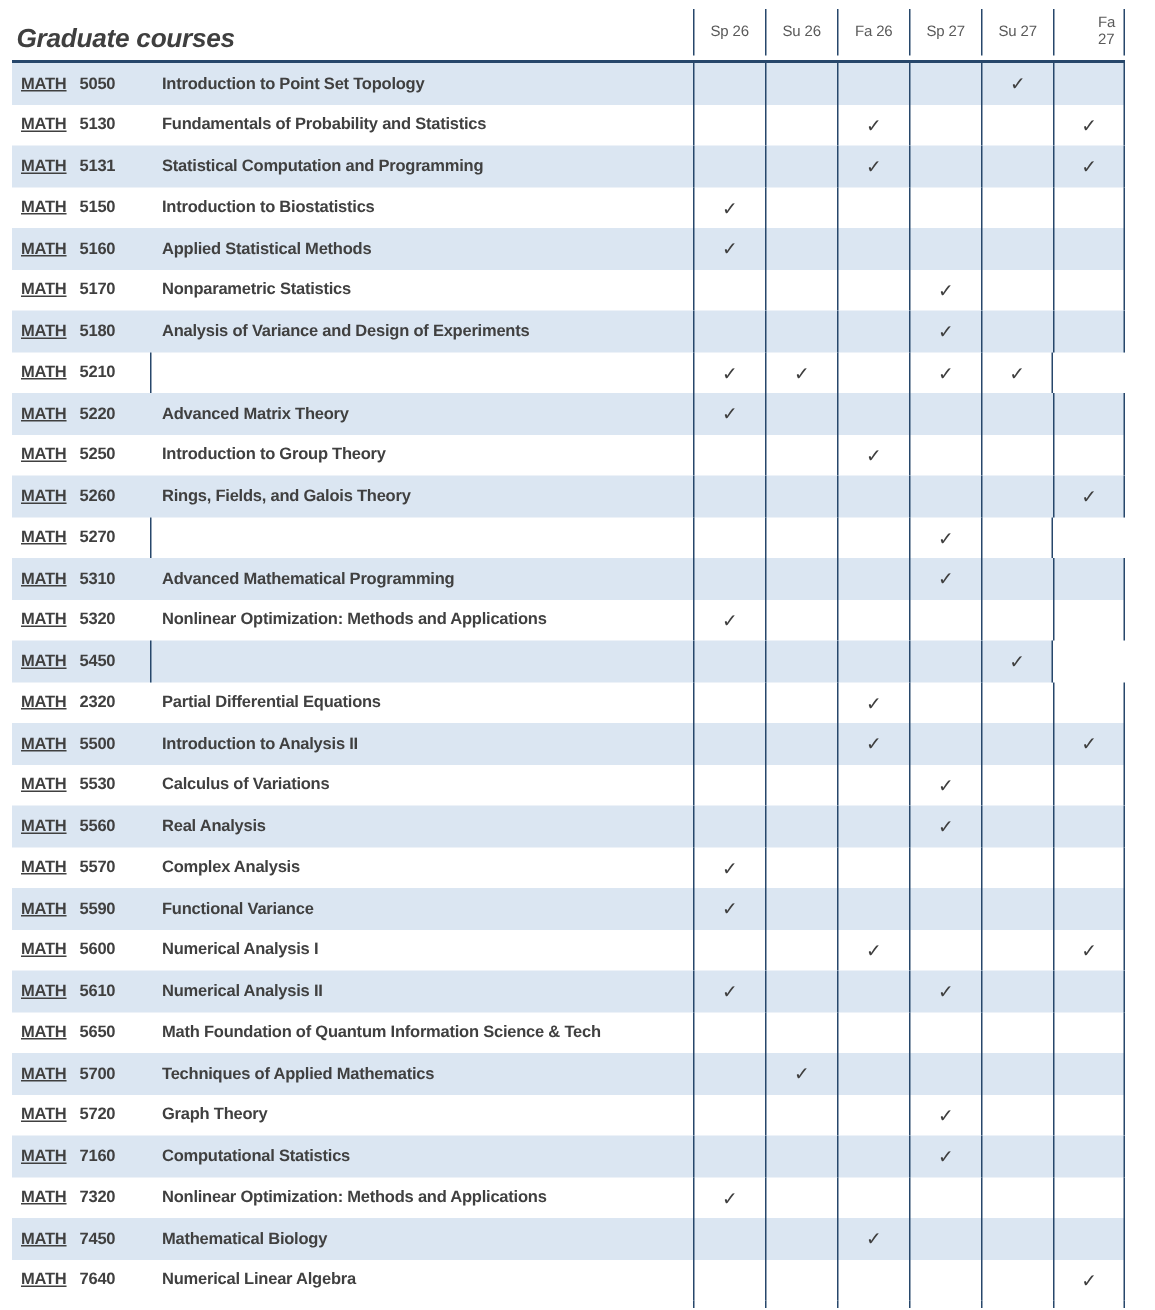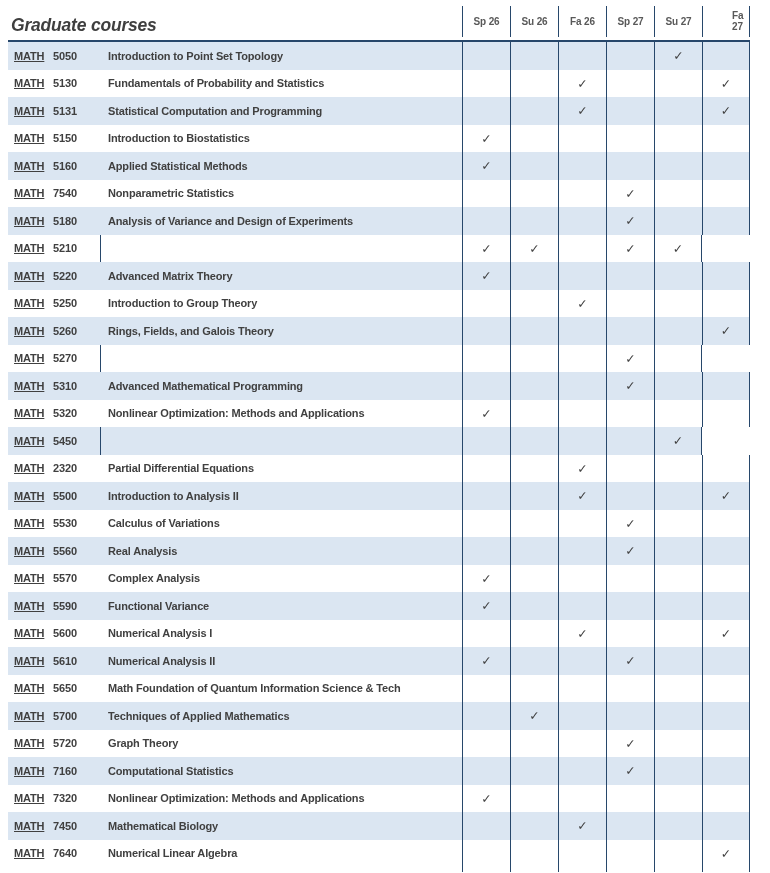--- a/index.html
+++ b/index.html
@@ -43,21 +43,21 @@
     padding-bottom:4px;
   }
   .sem-cell{
     height:31px;
     margin-top:2px;
     border-left:1.5px solid var(--line);
     display:flex;
     align-items:center;
     justify-content:center;
     font-size:10px;
-    font-weight:bold;
+    font-weight:normal;
     color:var(--hdr-ink);
     letter-spacing:-0.1px;
   }
   .sem-cell.last{border-right:1.5px solid var(--line);padding-left:29px;}
   .body-row{
     height:27.5px;
     font-size:11px;
     font-weight:600;
     letter-spacing:-0.15px;
   }
@@ -156,21 +156,21 @@
           <span>✓</span>
         </div>
         <div class="cell sem"></div>
         <div class="cell sem"></div>
         <div class="cell sem"></div>
         <div class="cell sem"></div>
         <div class="cell sem last"></div>
       </div>
       <div class="grid-row body-row">
         <div class="cell code">MATH</div>
-        <div class="cell num">7540</div>
+        <div class="cell num">5170</div>
         <div class="cell title">Nonparametric Statistics</div>
         <div class="cell sem"></div>
         <div class="cell sem"></div>
         <div class="cell sem"></div>
         <div class="cell sem">
           <span>✓</span>
         </div>
         <div class="cell sem"></div>
         <div class="cell sem last"></div>
       </div>

